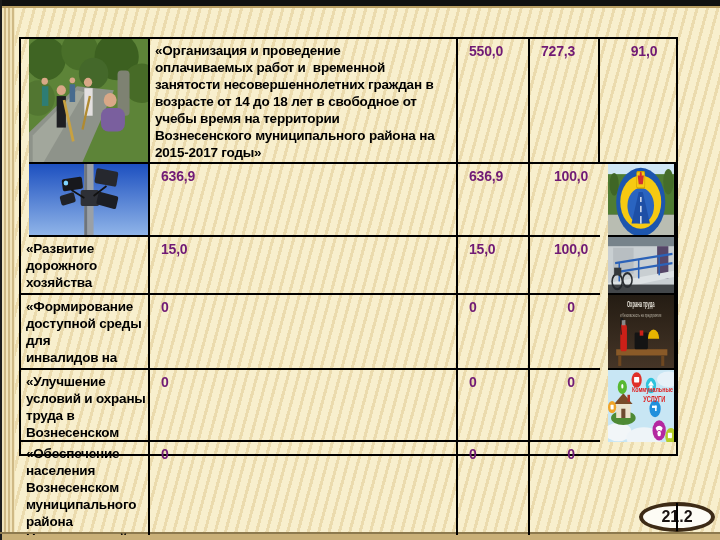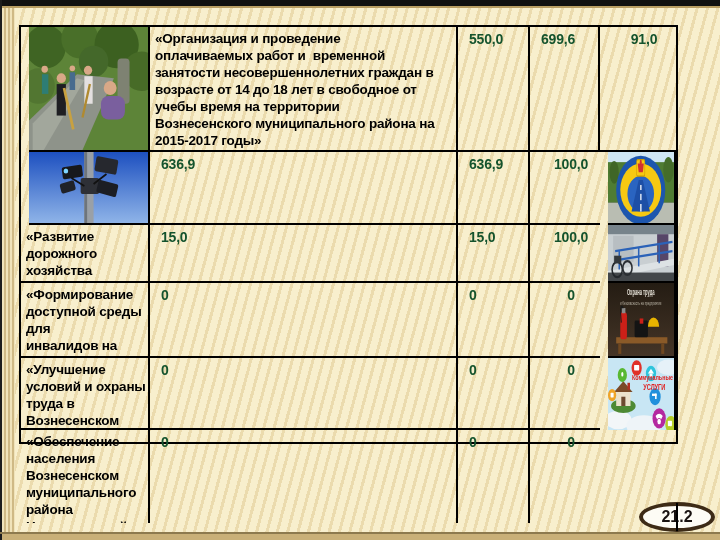--- a/index.html
+++ b/index.html
@@ -17,38 +17,38 @@
       #f8efcd;
     border-top:2px solid #b89d62;
   }
   .left-stripes {
     position:absolute; left:2px; top:8px; width:13px; height:524px;
     background:repeating-linear-gradient(90deg,#f0e3ba 0 2px,#cfb985 2px 4px);
   }
   .bottom-line { position:absolute; left:0; top:532px; width:720px; height:2px; background:#8d7a4e; }
 
   .ptable {
-    position:absolute; left:19px; top:25px; width:659px; height:419px;
+    position:absolute; left:19px; top:37px; width:659px; height:419px;
     border:2px solid #000; box-sizing:border-box;
     display:grid;
     grid-template-columns:129px 308px 72px 70px 76px;
     grid-template-rows:125px 73px 58px 75px 72px 93px;
   }
   .cell { box-sizing:border-box; border-right:2px solid #000; border-bottom:2px solid #000; overflow:hidden; }
   .cell.last-col { border-right:none; }
   .cell.last-row { border-bottom:none; }
   .img-cell { padding:0; background:#555;margin-left:8px; }
   .img-cell svg { display:block; width:100%; height:100%; }
   .text-cell {
     padding:3px 2px 0 5px;
     font-size:13.5px; font-weight:bold; line-height:17px; color:#000;
     white-space:pre-wrap; letter-spacing:-0.2px;
   }
   .num-cell {
-    padding-top:4px; font-size:14px; font-weight:bold; color:#14532d; letter-spacing:-0.2px;
+    padding-top:4px; font-size:14px; font-weight:bold; color:#701a75; letter-spacing:-0.2px;
   }
   .num-left { padding-left:11px; text-align:left; }
   .num-center { text-align:center; padding-left:12px; }
 
   .page-ellipse {
     position:absolute; left:639px; top:502px; width:76px; height:30px;
     background:#fdfcf5; border:4px solid #3d2b16; border-radius:50%;
     box-sizing:border-box; display:flex; align-items:center; justify-content:center;
     font-size:16px; font-weight:bold; color:#181210; z-index:5;
   }
@@ -93,21 +93,21 @@
       </svg>
     </div>
     <div class="cell text-cell">«Организация и проведение
 оплачиваемых работ и  временной
 занятости несовершеннолетних граждан в
 возрасте от 14 до 18 лет в свободное от
 учебы время на территории
 Вознесенского муниципального района на
 2015-2017 годы»</div>
     <div class="cell num-cell num-left">550,0</div>
-    <div class="cell num-cell num-left">699,6</div>
+    <div class="cell num-cell num-left">727,3</div>
     <div class="cell num-cell num-center last-col">91,0</div>
 
     <div class="cell img-cell">
       <svg viewBox="0 0 129 71" preserveAspectRatio="none">
         <defs>
           <linearGradient id="sky2" x1="0" y1="0" x2="0" y2="1">
             <stop offset="0" stop-color="#1d50c0"></stop>
               <stop offset="1" stop-color="#8fb4e8"></stop>
           </linearGradient>
         </defs>

